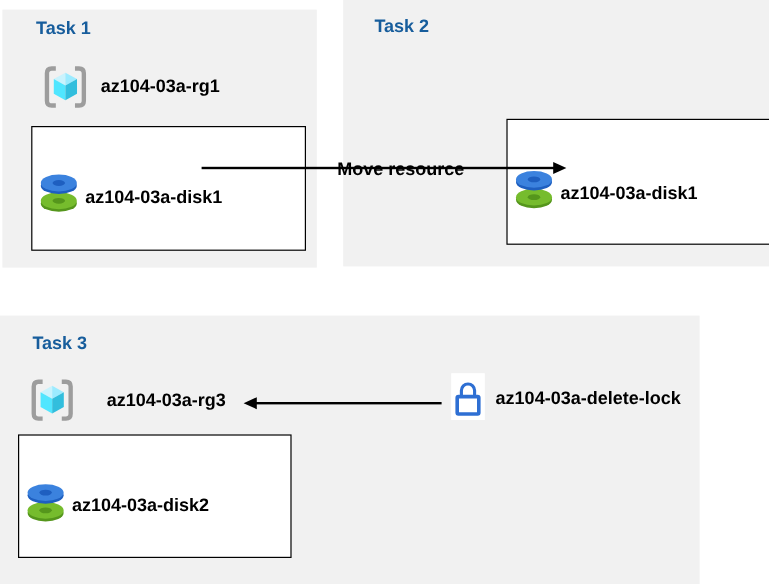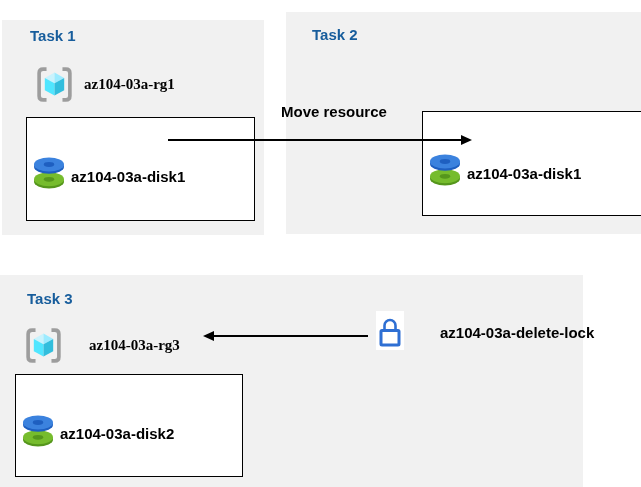--- a/index.html
+++ b/index.html
@@ -7,23 +7,23 @@
     --lock-blue:#2e6fd3; --disk-blue:#3b82de; --disk-blue-dark:#1e5fc0;
     --disk-green:#76bc2d; --disk-green-dark:#55961c;
     --cube-light:#c9f3fd; --cube-mid:#9cebff; --cube-bright:#50e6ff; --cube-dark:#32bedd;
     --bracket-gray:#9d9d9d;
   }
   html,body{margin:0;padding:0;background:#ffffff;}
   #canvas{
     position:relative;width:641px;height:487px;background:#ffffff;overflow:hidden;
     font-family:"Liberation Sans",sans-serif;color:#000;
   }
-  .panel{position:absolute;background:var(--panel-bg);margin-top:12px;}
+  .panel{position:absolute;background:var(--panel-bg);}
   .task-title{position:absolute;font-size:15px;font-weight:bold;color:var(--task-title);white-space:nowrap;}
-  .rg-row{position:absolute;display:flex;align-items:center;gap:9px;font-family:Liberation Serif, serif;}
+  .rg-row{position:absolute;display:flex;align-items:center;gap:9px;}
   .rg-label{font-size:15px;font-weight:bold;white-space:nowrap;}
   .res-box{
     position:absolute;background:#ffffff;border:1.5px solid #000;
     display:flex;flex-direction:row;align-items:center;box-sizing:border-box;
   }
   .res-label{font-size:15px;font-weight:bold;margin-top:6px;white-space:nowrap;}
   .arrow-line{position:absolute;background:var(--arrow);}
   .arrow-head-right{
     position:absolute;width:0;height:0;
     border-top:5.5px solid transparent;border-bottom:5.5px solid transparent;
@@ -117,27 +117,27 @@
     <div class="res-box" style="left:15px;top:99px;width:228px;height:103px;padding-top:10px;">
       <span>
         <svg width="44" height="40" viewBox="0 0 44 40">
             <use href="#disk-icon"></use>
           </svg>
       </span>
       <span class="res-label">az104-03a-disk2</span>
     </div>
   </div>
 
-  <div class="move-label" style="left:281px;top:103px;">Move resource</div>
+  <div class="move-label" style="left:281px;top:133px;">Move resource</div>
   <div class="arrow-line" style="left:168px;top:139px;width:294px;height:2px;"></div>
   <div class="arrow-head-right" style="left:461px;top:134.5px;"></div>
 
   <div class="lock-square" style="left:376px;top:311px;width:28px;height:39px;">
     <svg width="28" height="34" viewBox="0 0 28 34">
         <use href="#lock-icon"></use>
       </svg>
   </div>
-  <div class="lock-name" style="left:413px;top:324px;margin-left:27px;">az104-03a-delete-lock</div>
+  <div class="lock-name" style="left:413px;top:324px;">az104-03a-delete-lock</div>
 
   <div class="arrow-line" style="left:213px;top:335px;width:155px;height:2px;"></div>
   <div class="arrow-head-left" style="left:203px;top:330.5px;"></div>
 
 </div>
 
 </body></html>

